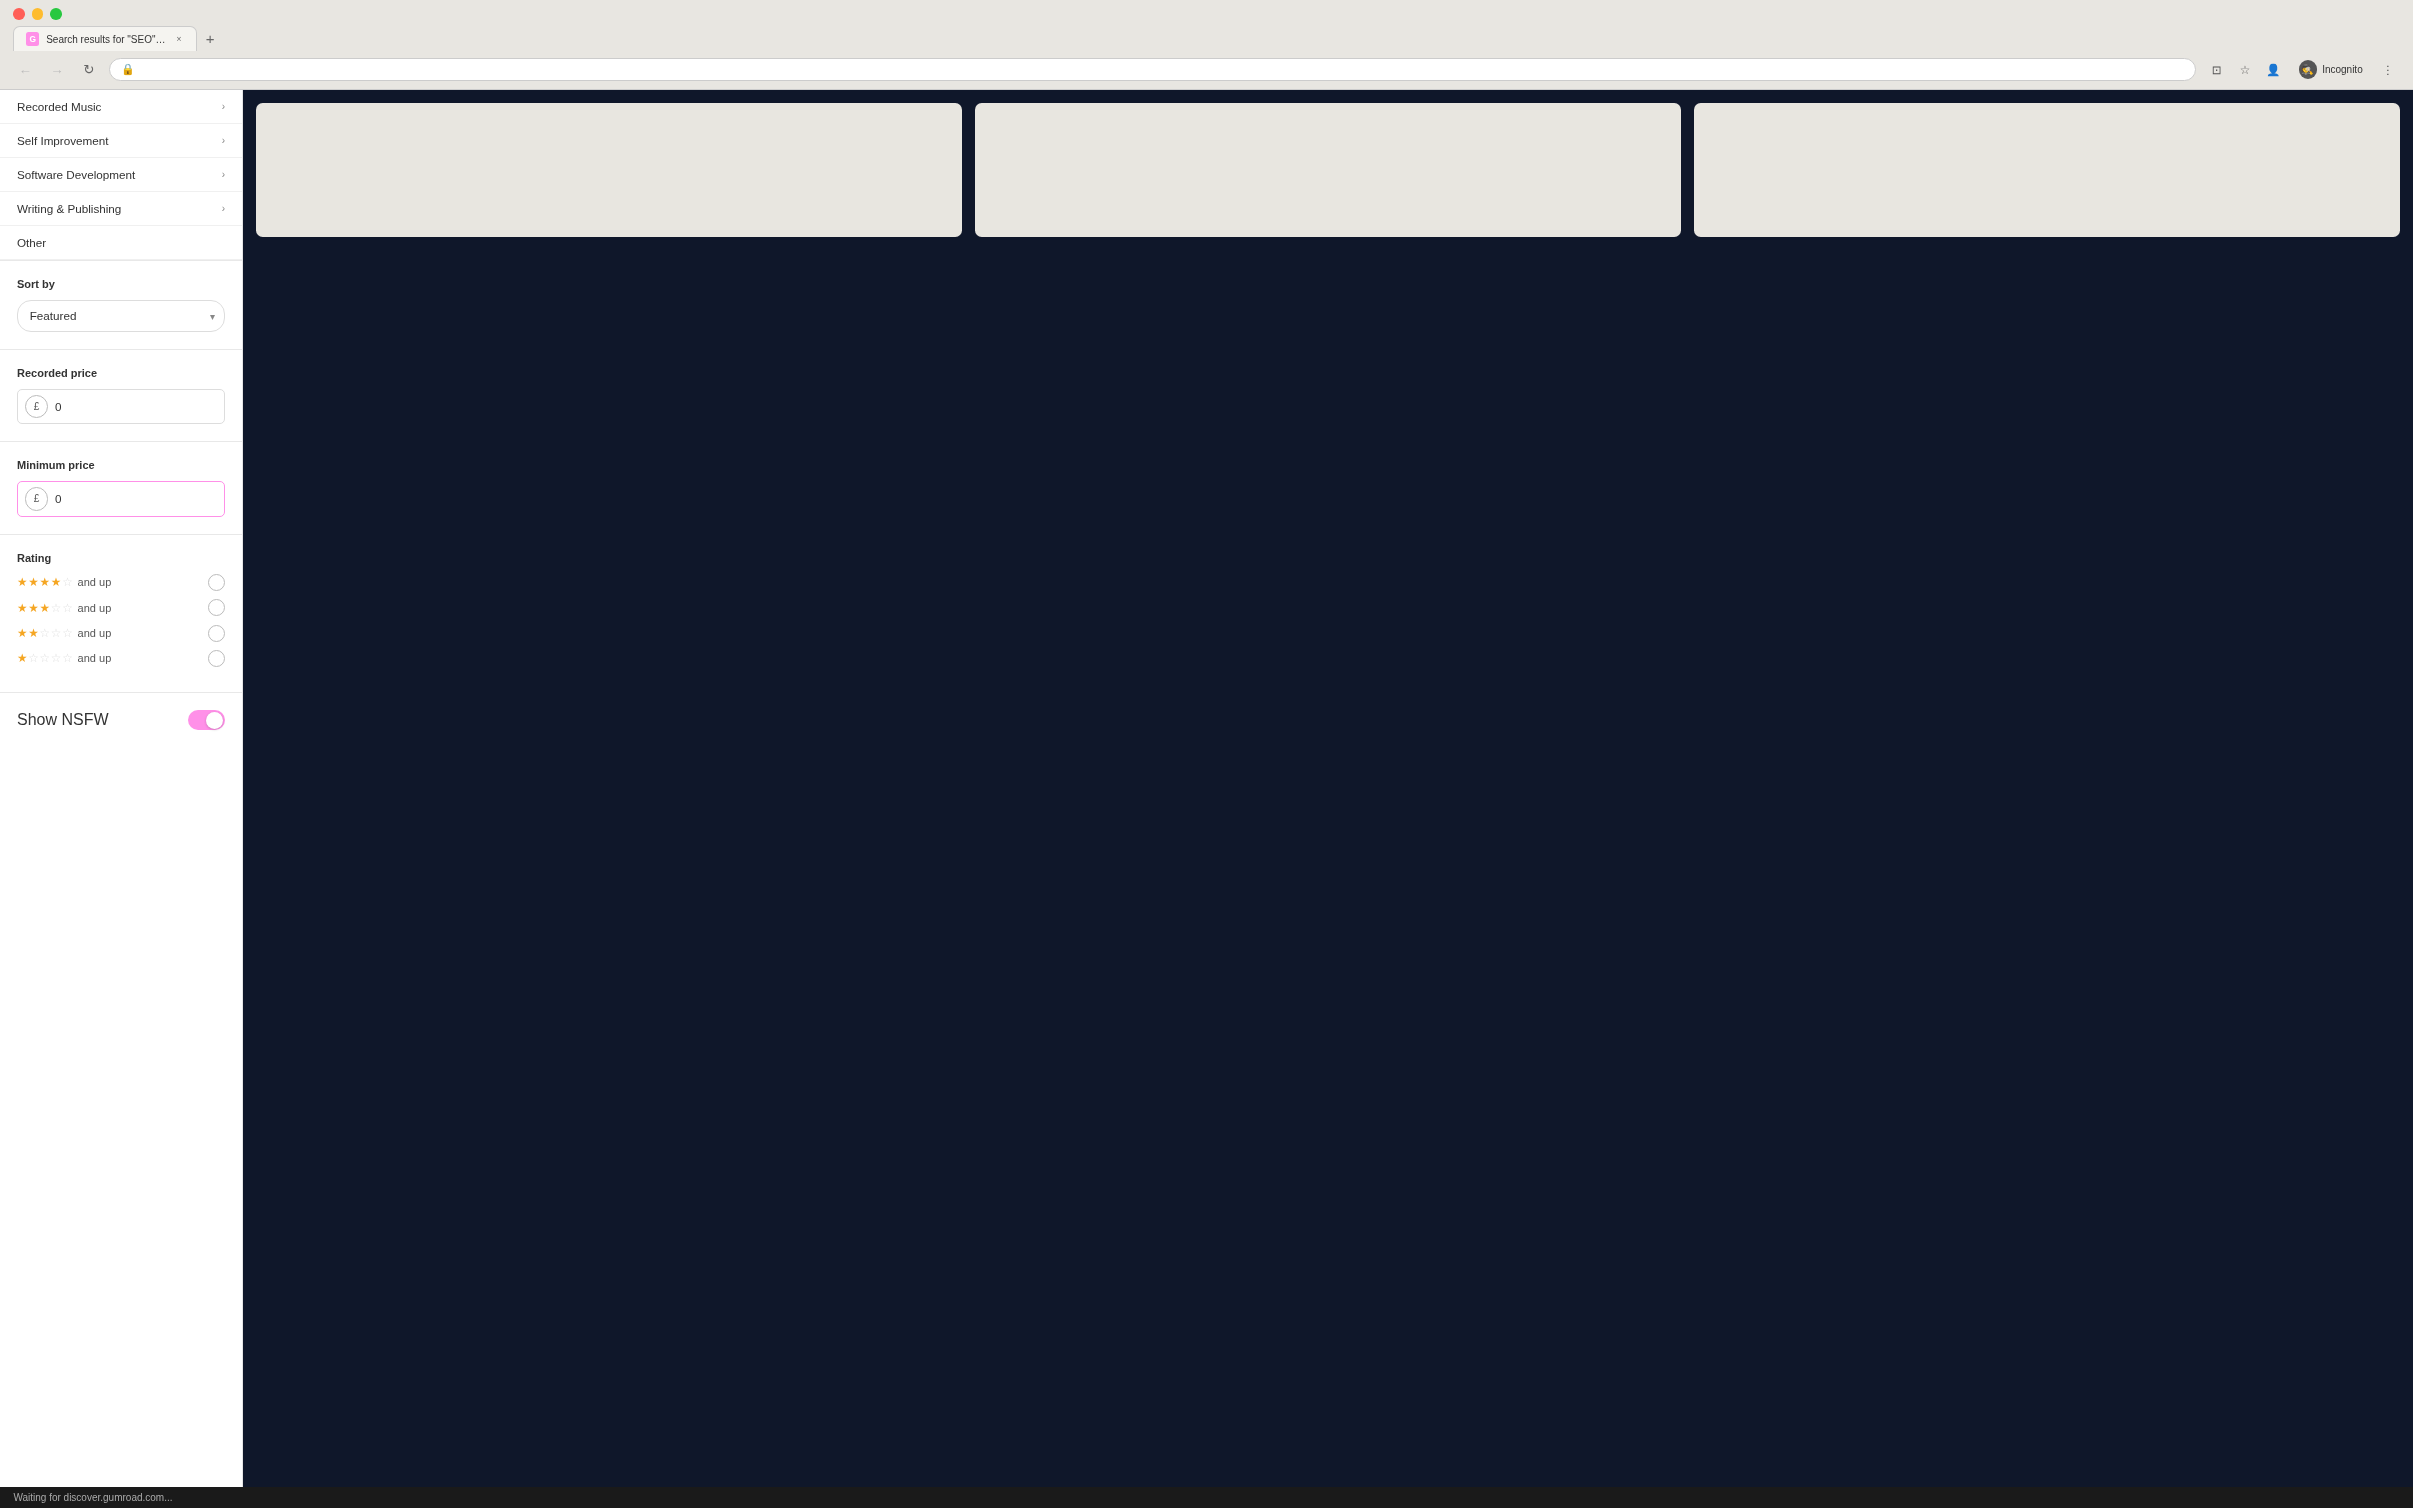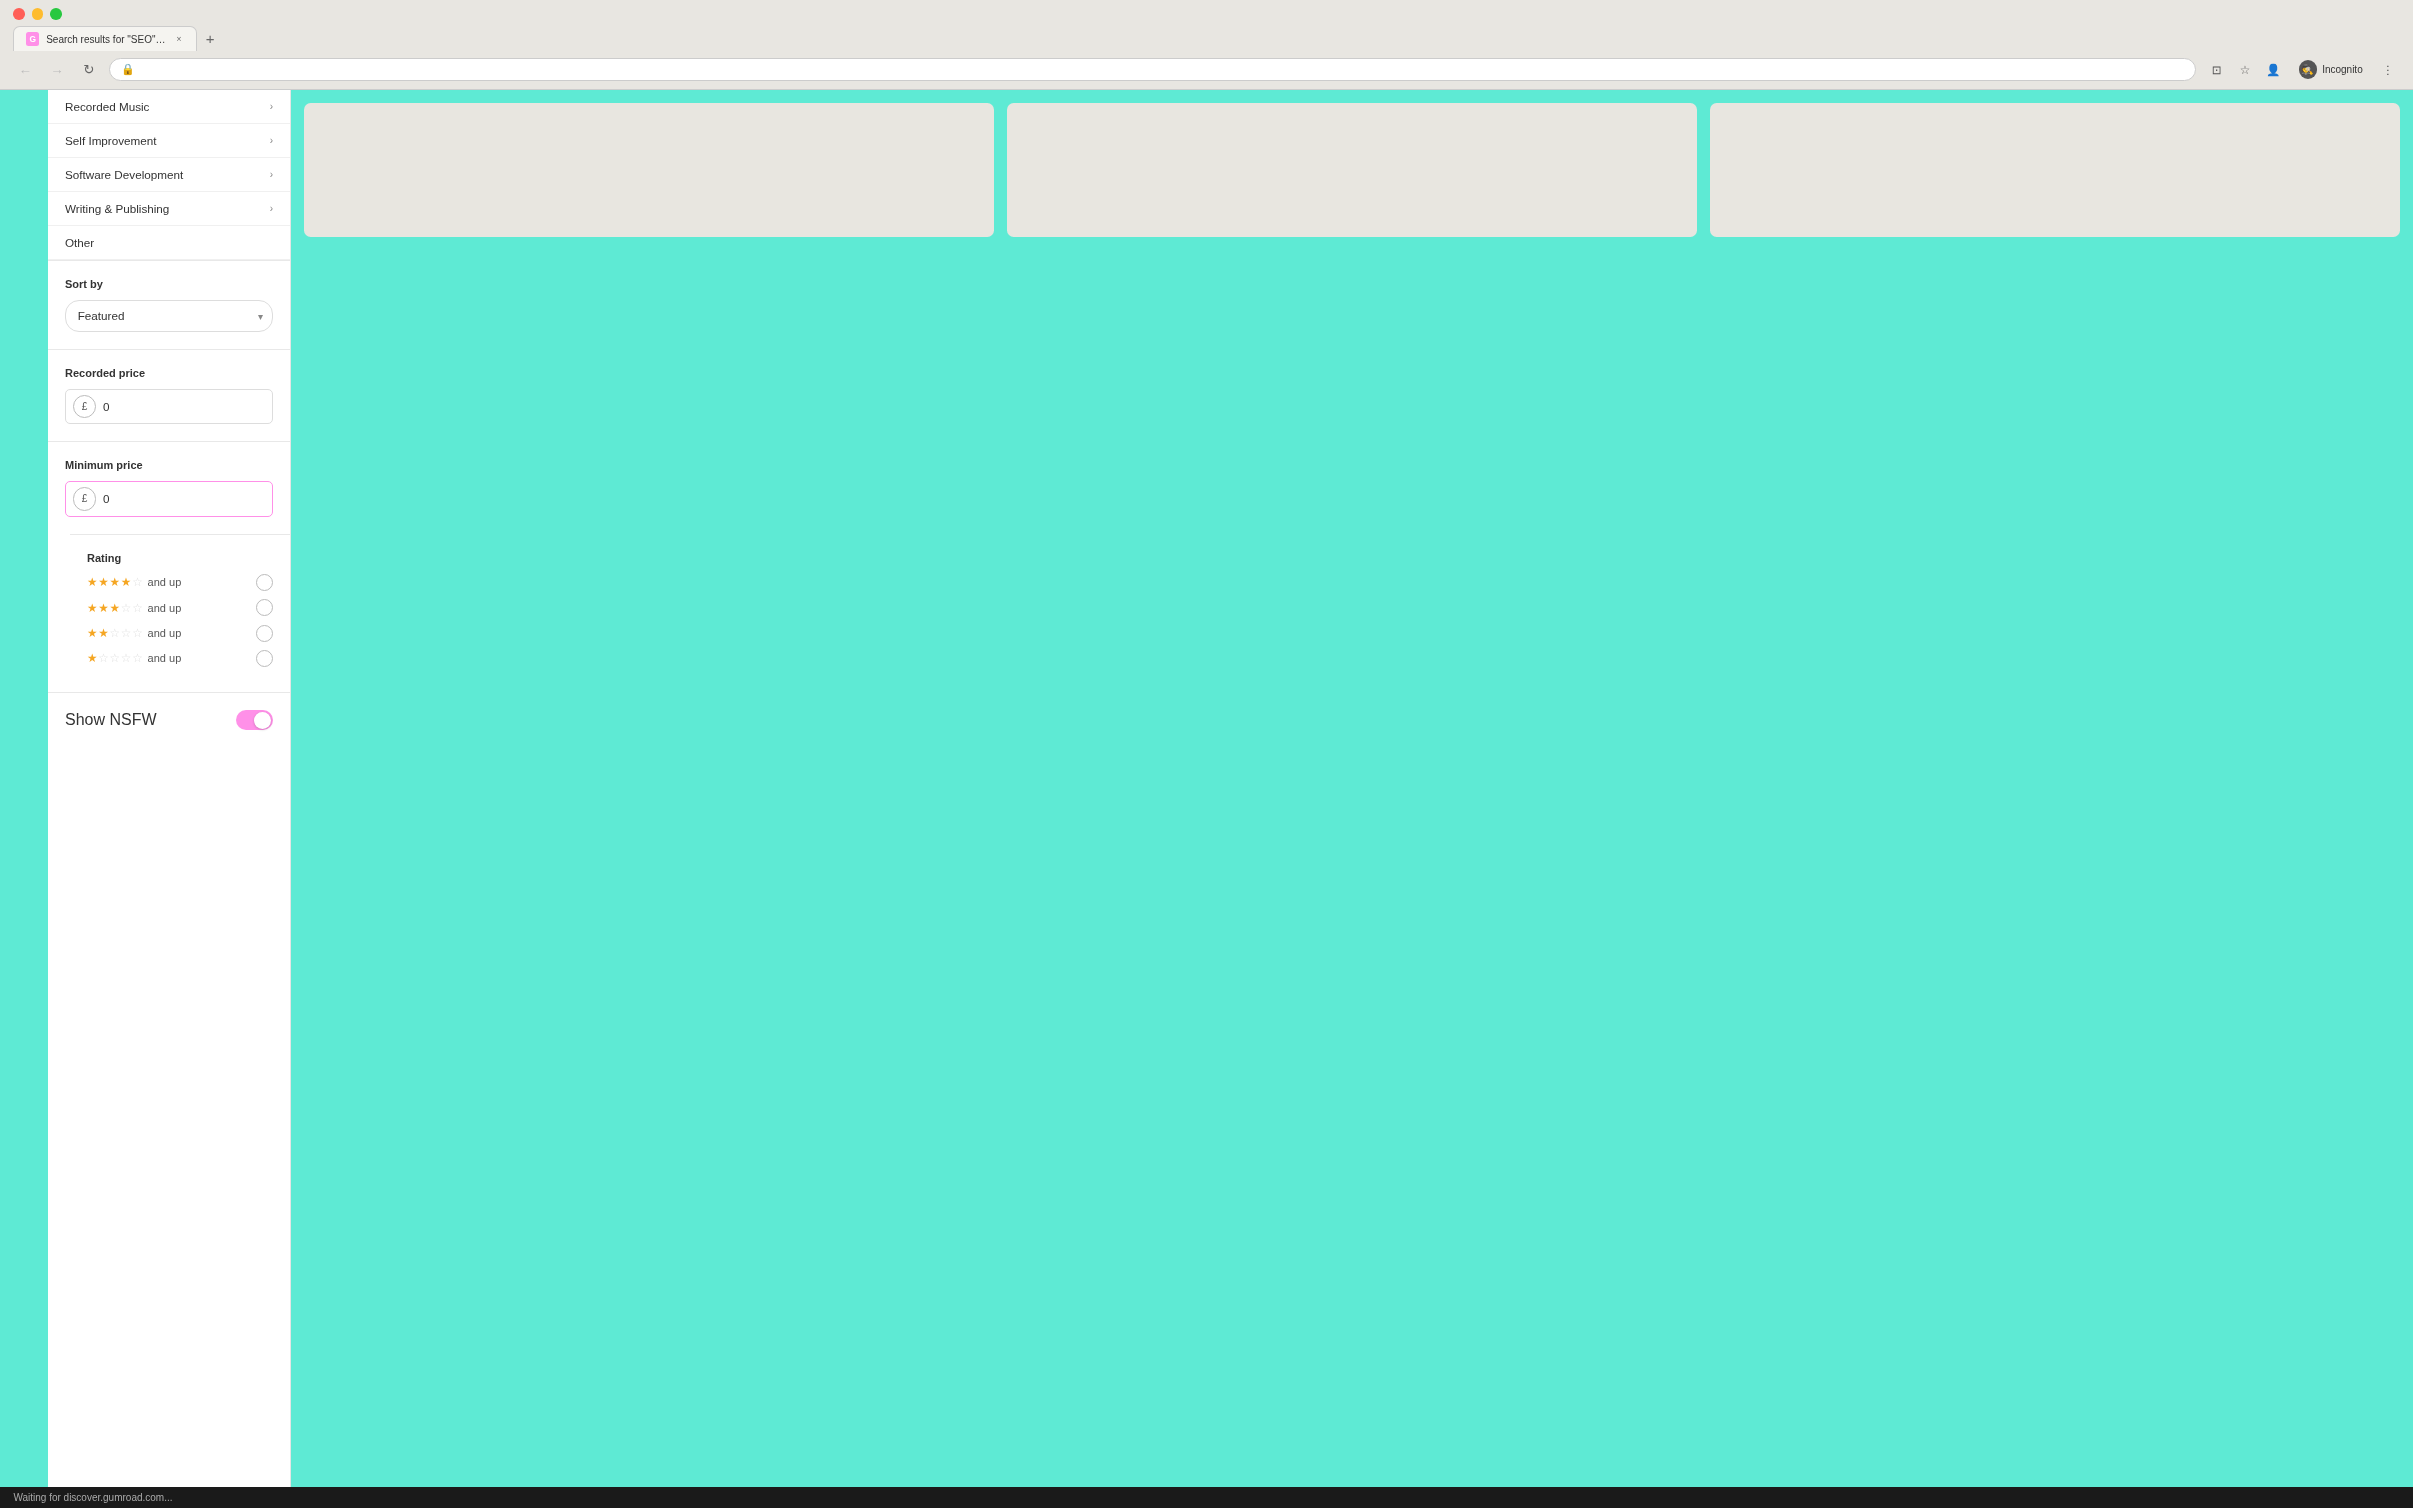--- a/index.html
+++ b/index.html
@@ -123,22 +123,21 @@
       background: #555;
       border-radius: 50%;
       display: flex; align-items: center; justify-content: center;
       color: white; font-size: 10px;
     }
 
     
     .page-content {
       display: flex;
       flex: 1;
-      background: #5eead4;
-      padding-left: 48px;
+      background: #0f172a;
     }
 
     
     .filter-panel {
       width: 243px;
       background: white;
       border-right: 0.8px solid #e5e5e5;
       padding: 0;
       flex-shrink: 0;
       overflow-y: auto;
@@ -221,21 +220,21 @@
       flex: 1;
       border: none;
       outline: none;
       font-size: 11.7px;
       color: #333;
       padding: 8.4px 8.4px 8.4px 0;
       background: transparent;
     }
 
     
-    .rating-section { padding: 17px; border-top: 0.8px solid #e8e8e8; margin-left: 22px; }
+    .rating-section { padding: 17px; border-top: 0.8px solid #e8e8e8; }
     .rating-label { font-size: 11px; font-weight: 600; color: #333; margin-bottom: 10px; }
     .rating-row {
       display: flex;
       align-items: center;
       justify-content: space-between;
       margin-bottom: 8.4px;
     }
     .stars-text {
       display: flex; align-items: center; gap: 5px;
       font-size: 11px; color: #555;

